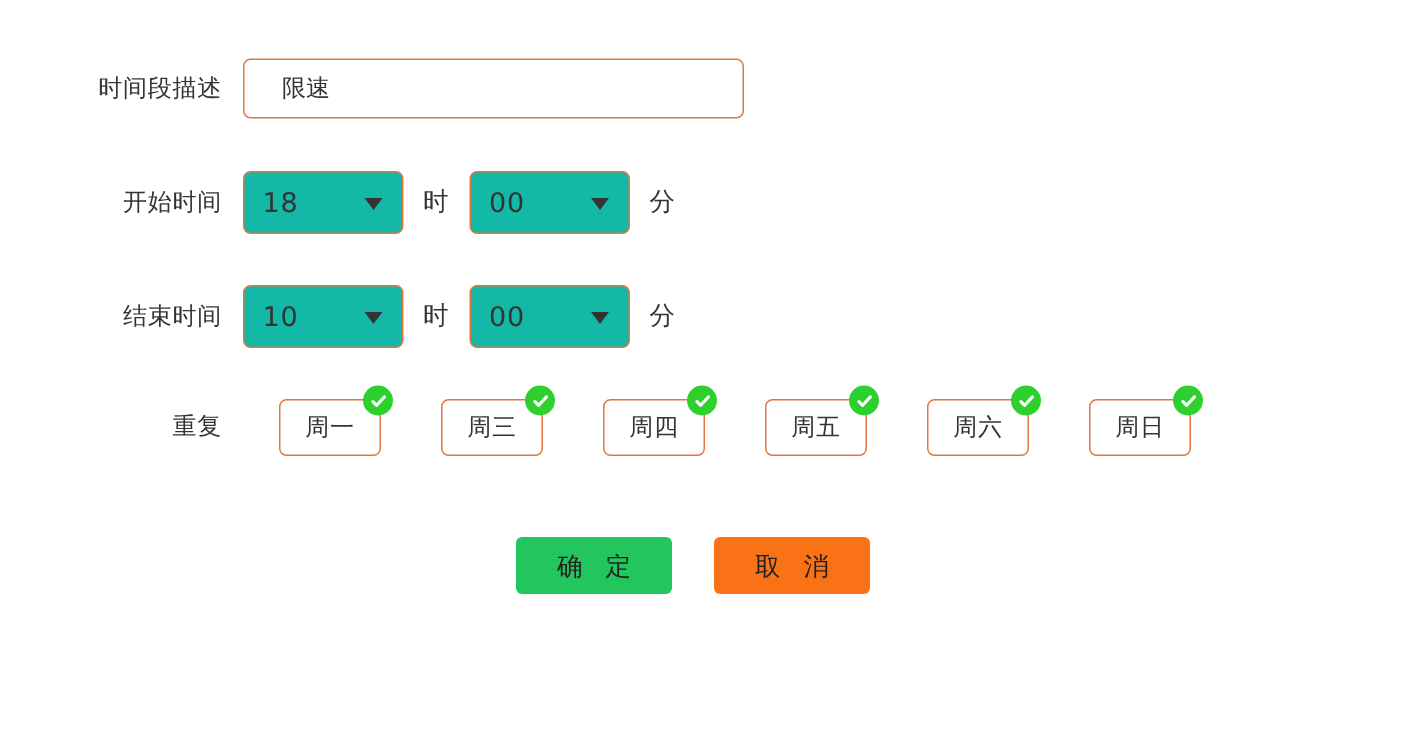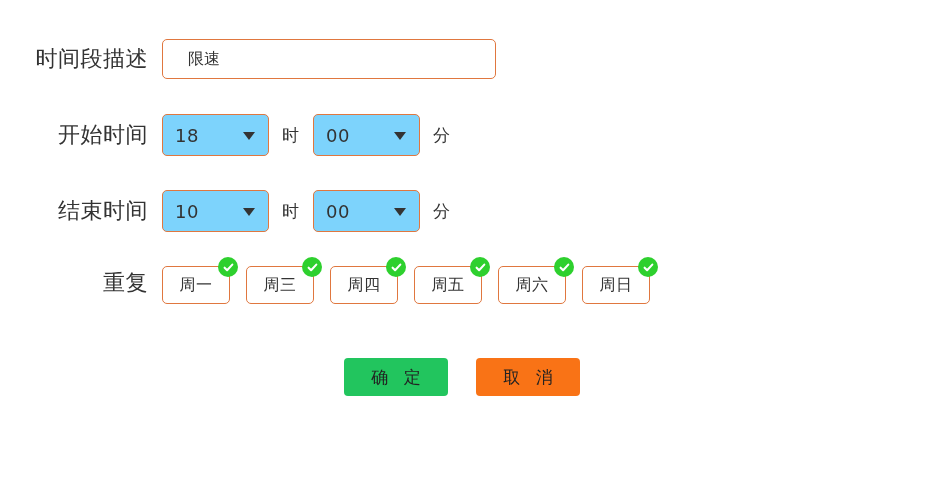--- a/index.html
+++ b/index.html
@@ -34,21 +34,21 @@
   .row-desc  { top: 38px;  height: 42px; }
   .row-start { top: 114px; height: 42px; }
   .row-end   { top: 190px; height: 42px; }
   .row-rep   { top: 264px; height: 42px; font-family: Liberation Mono, monospace; }
 
   .label {
     width: 162px;
     text-align: right;
     padding-right: 14px;
     box-sizing: border-box;
-    font-size: 22px;
+    font-size: 16px;
     color: #333333;
     line-height: 42px;
     white-space: nowrap;
     letter-spacing: 0.5px;
   }
 
   
   .text-input {
     width: 334px;
     height: 40px;
@@ -64,21 +64,21 @@
   }
 
   
   .select {
     position: relative;
     width: 107px;
     height: 42px;
     box-sizing: border-box;
     border: 1.6px solid #e0773f;
     border-radius: 5px;
-    background: #7dd3fc;
+    background: #14b8a6;
     display: flex;
     align-items: center;
     cursor: pointer;
   }
   .select .value {
     font-size: 18px;
     color: #333333;
     padding-left: 12px;
     letter-spacing: 0.5px;
   }
@@ -112,20 +112,21 @@
     height: 38px;
     box-sizing: border-box;
     border: 1.6px solid #e0773f;
     border-radius: 5px;
     background: #ffffff;
     margin-right: 16px;
     display: flex;
     align-items: center;
     justify-content: center;
     cursor: pointer;
+    margin-left: 24px;
   }
   .day:last-child { margin-right: 0; }
   .day .day-label {
     font-size: 16px;
     color: #333333;
     letter-spacing: 0.5px;
   }
   .check-badge {
     position: absolute;
     right: -9px;

